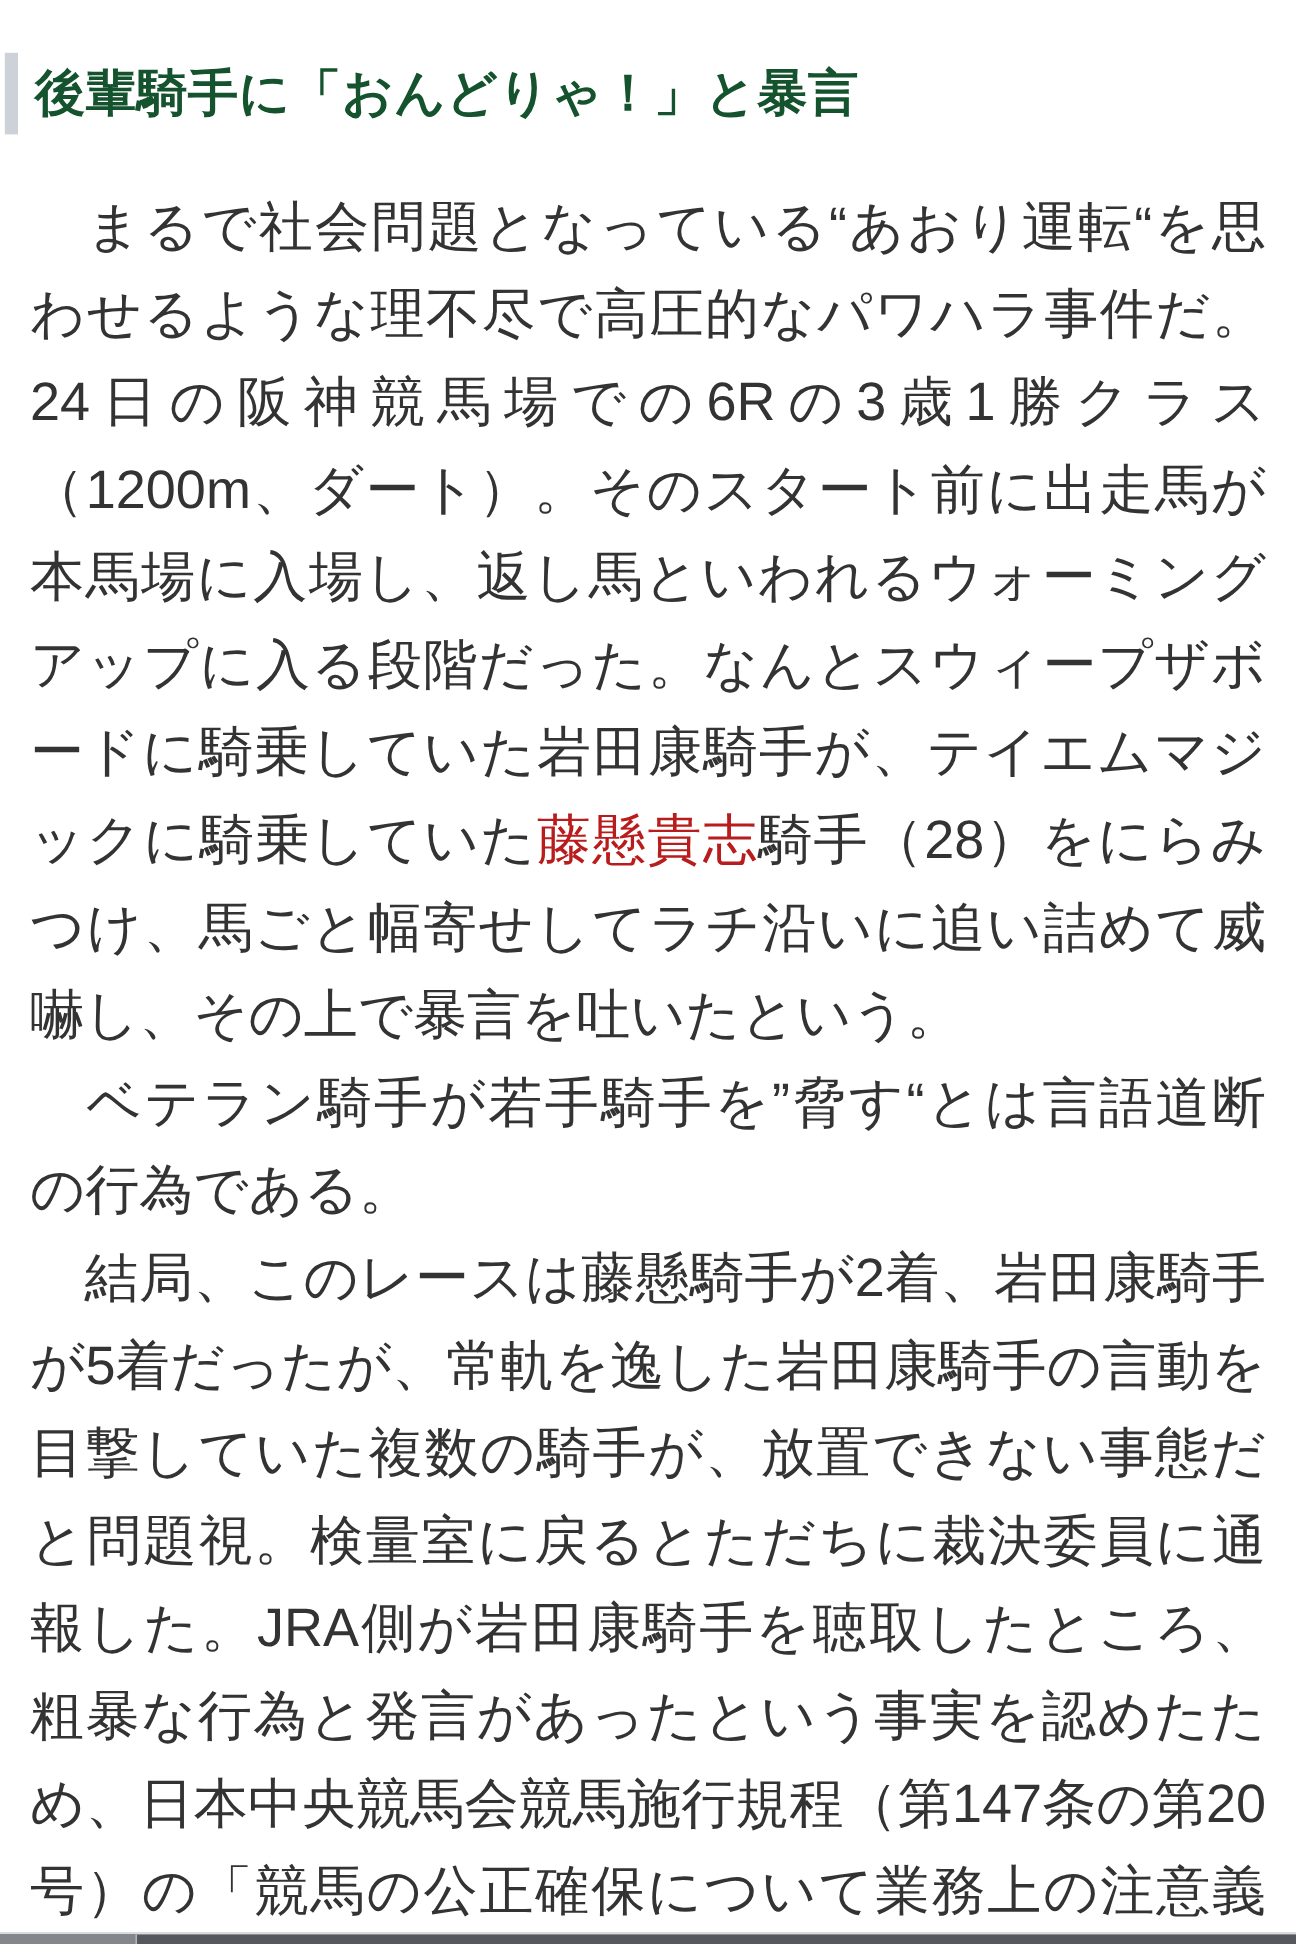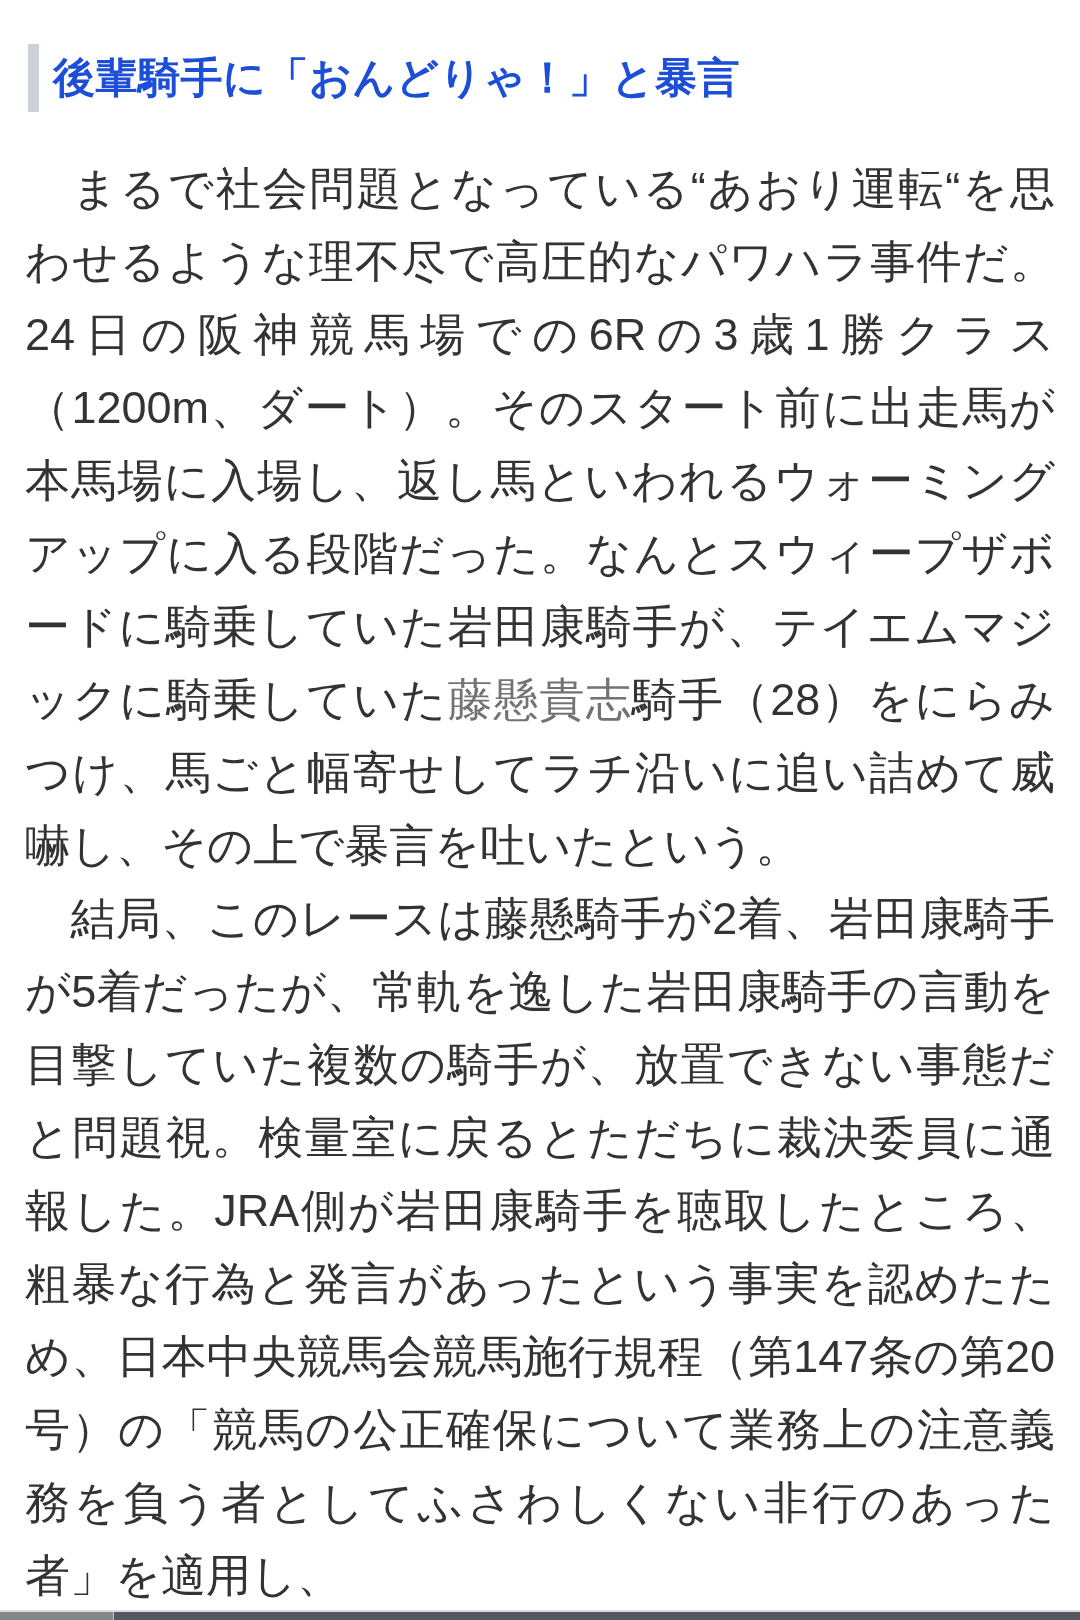--- a/index.html
+++ b/index.html
@@ -14,43 +14,43 @@
     background: #ffffff;
     font-family: "Liberation Sans", sans-serif;
   }
   .page {
     width: 1080px;
     height: 1620px;
     position: relative;
     overflow: hidden;
   }
   .headline {
-    margin: 44px 25px 0 28px;
+    margin: 44px 25px 0 4px;
     border-left: 11px solid #cdd2d8;
     padding-left: 14px;
     font-size: 42px;
     line-height: 68px;
     font-weight: 700;
-    color: #1d4ed8;
+    color: #14532d;
     letter-spacing: 0.5px;
   }
   .article-body {
     margin-top: 40px;
     padding: 0 25px;
     font-size: 45px;
     line-height: 73px;
     color: #333333;
     text-align: justify;
   }
   .article-body p {
     margin: 0;
     padding: 0;
   }
   .inline-link {
-    color: #737373;
+    color: #b91c1c;
     text-decoration: none;
     cursor: pointer;
   }
   .bottom-bar {
     position: absolute;
     left: 0;
     bottom: 0;
     width: 1080px;
     height: 8px;
     background: #55585e;
@@ -72,20 +72,21 @@
 
 <div class="page">
 
   <h2 class="headline">
     <span>後輩騎手に「おんどりゃ！」と暴言</span>
   </h2>
 
   <div class="article-body">
     <p><span>　まるで社会問題となっている“あおり運転“を思わせるような理不尽で高圧的なパワハラ事件だ。24日の阪神競馬場での6Rの3歳1勝クラス（1200m、ダート）。そのスタート前に出走馬が本馬場に入場し、返し馬といわれるウォーミングアップに入る段階だった。なんとスウィープザボードに騎乗していた岩田康騎手が、テイエムマジックに騎乗していた</span><a class="inline-link" href="#">藤懸貴志</a><span>騎手（28）をにらみつけ、馬ごと幅寄せしてラチ沿いに追い詰めて威嚇し、その上で暴言を吐いたという。</span></p>
 
+    <p>　ベテラン騎手が若手騎手を”脅す“とは言語道断の行為である。</p>
 
     <p>　結局、このレースは藤懸騎手が2着、岩田康騎手が5着だったが、常軌を逸した岩田康騎手の言動を目撃していた複数の騎手が、放置できない事態だと問題視。検量室に戻るとただちに裁決委員に通報した。JRA側が岩田康騎手を聴取したところ、粗暴な行為と発言があったという事実を認めたため、日本中央競馬会競馬施行規程（第147条の第20号）の「競馬の公正確保について業務上の注意義務を負う者としてふさわしくない非行のあった者」を適用し、</p>
   </div>
 
   <div class="bottom-bar">
     <div class="bottom-bar-left"></div>
   </div>
 
 </div>
 

